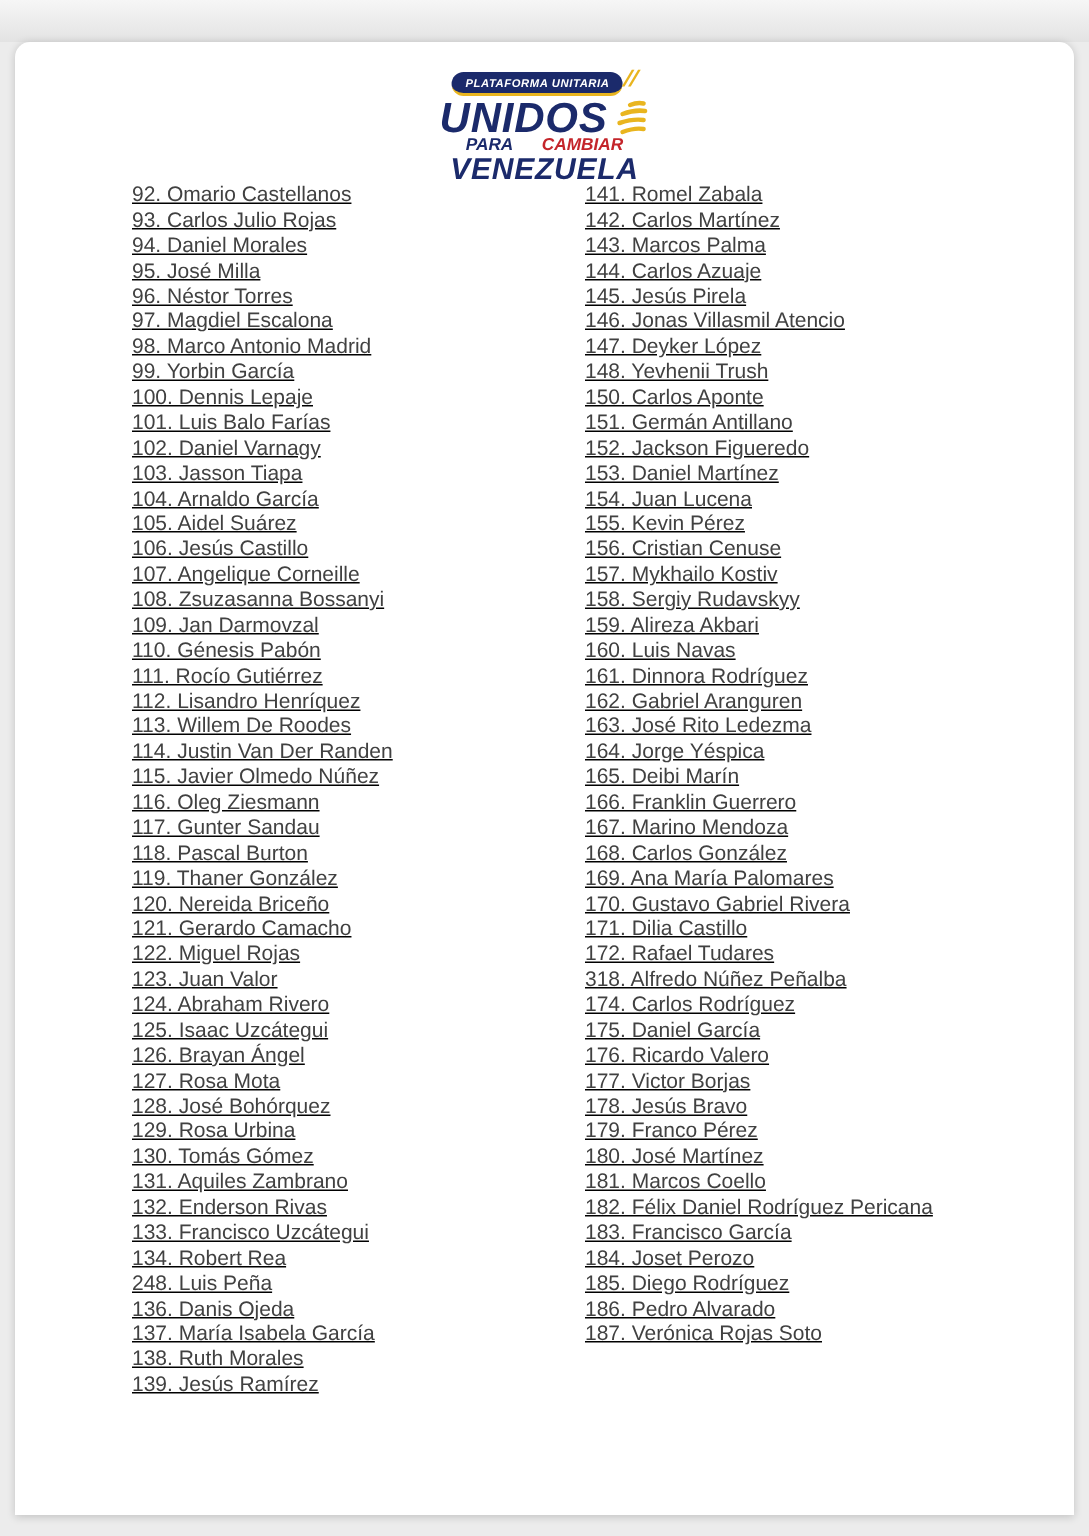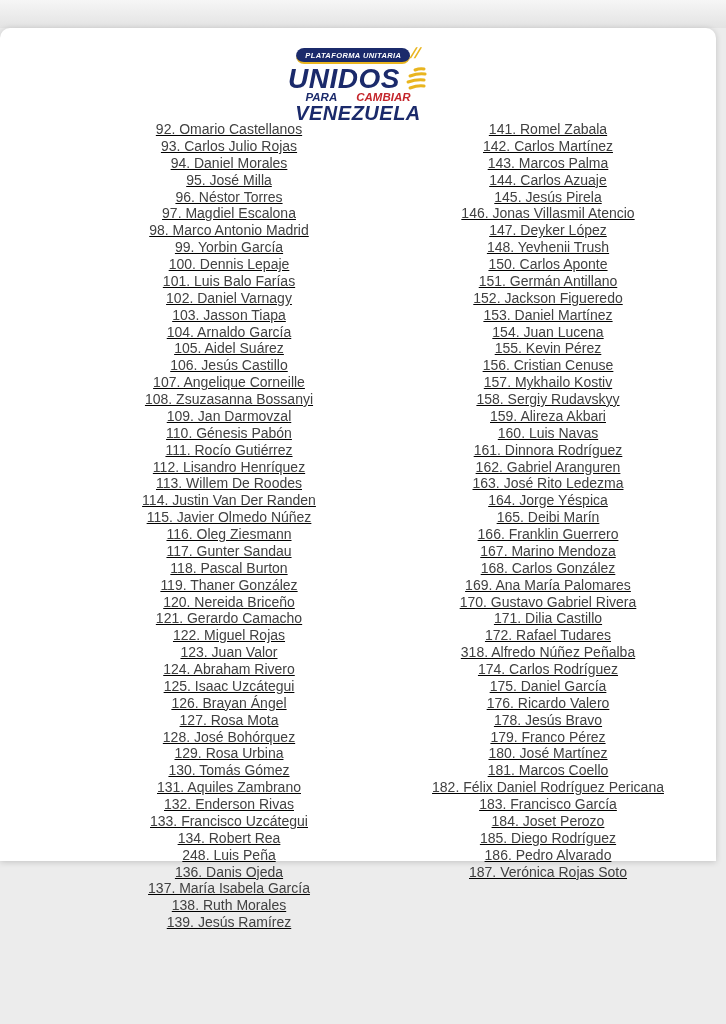--- a/index.html
+++ b/index.html
@@ -9,25 +9,24 @@
     font-family:"Liberation Sans","DejaVu Sans",sans-serif;
     position:relative;
     overflow:hidden;
   }
   .canvas{position:absolute;inset:0;}
   .top-shade{
     position:absolute;left:0;top:0;right:0;height:28px;
     background:linear-gradient(#f6f6f6,#e3e3e3);
   }
   .page{
-    position:absolute;left:0;right:10px;top:28px;height:833px;
+    position:absolute;left:10px;right:10px;top:28px;height:982px;
     background:#fff;
     border-radius:10px 10px 0 0;
     box-shadow:0 1px 6px rgba(0,0,0,0.18);
-    text-align:center;
   }
   
   .logo{
     position:absolute;top:20px;left:50%;transform:translateX(-50%);
     display:flex;flex-direction:column;align-items:center;
     font-style:italic;
   }
   .pill-row{display:flex;align-items:flex-start;position:relative;}
   .pill{
     background:var(--navy,#1b2a6b);
@@ -199,20 +198,21 @@
           <div class="row">167. Marino Mendoza</div>
           <div class="row">168. Carlos González</div>
           <div class="row">169. Ana María Palomares</div>
           <div class="row">170. Gustavo Gabriel Rivera</div>
           <div class="row">171. Dilia Castillo</div>
           <div class="row">172. Rafael Tudares</div>
           <div class="row">318. Alfredo Núñez Peñalba</div>
           <div class="row">174. Carlos Rodríguez</div>
           <div class="row">175. Daniel García</div>
           <div class="row">176. Ricardo Valero</div>
+          <div class="row">177. Victor Borjas</div>
           <div class="row">178. Jesús Bravo</div>
           <div class="row">179. Franco Pérez</div>
           <div class="row">180. José Martínez</div>
           <div class="row">181. Marcos Coello</div>
           <div class="row">182. Félix Daniel Rodríguez Pericana</div>
           <div class="row">183. Francisco García</div>
           <div class="row">184. Joset Perozo</div>
           <div class="row">185. Diego Rodríguez</div>
           <div class="row">186. Pedro Alvarado</div>
           <div class="row">187. Verónica Rojas Soto</div>

